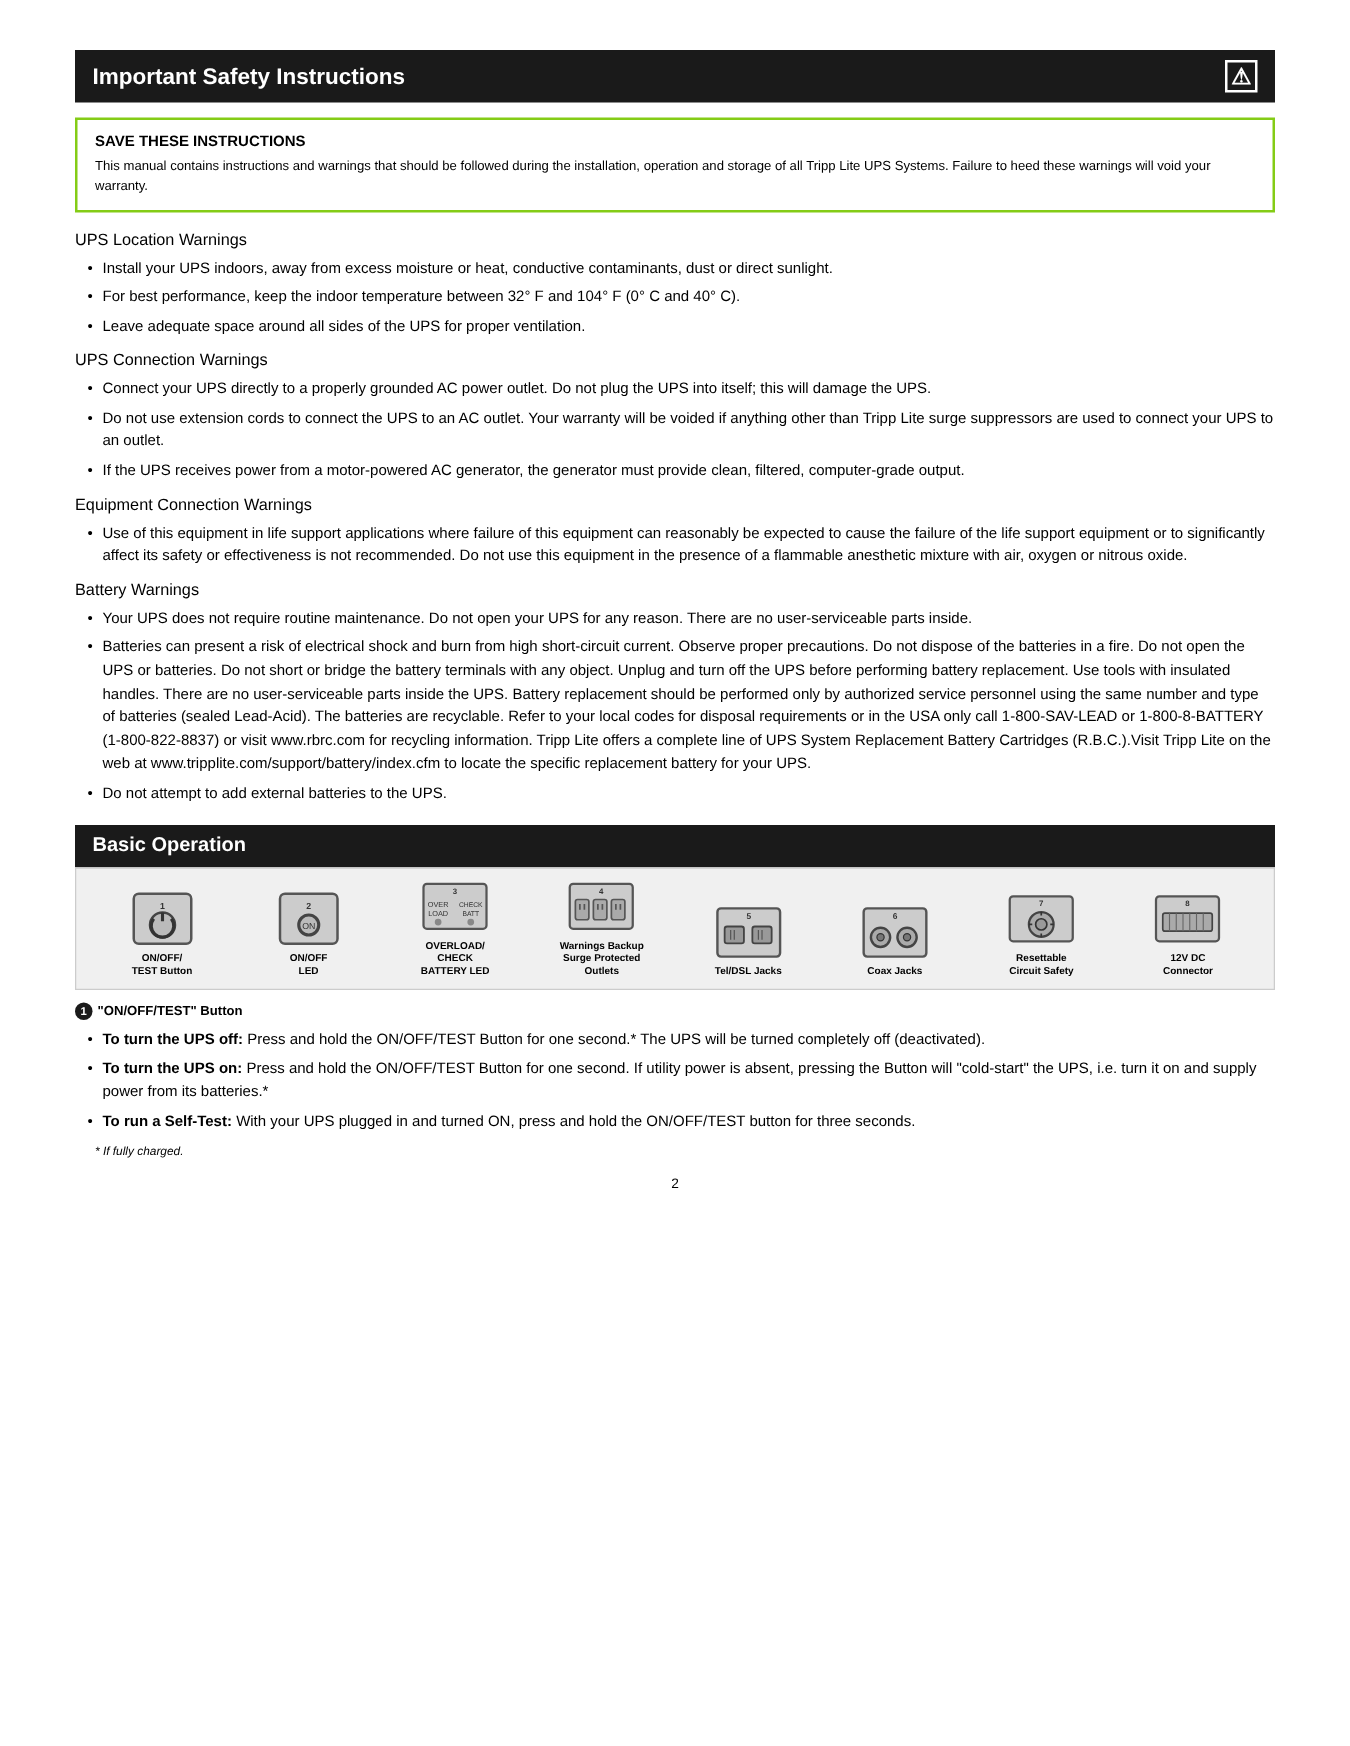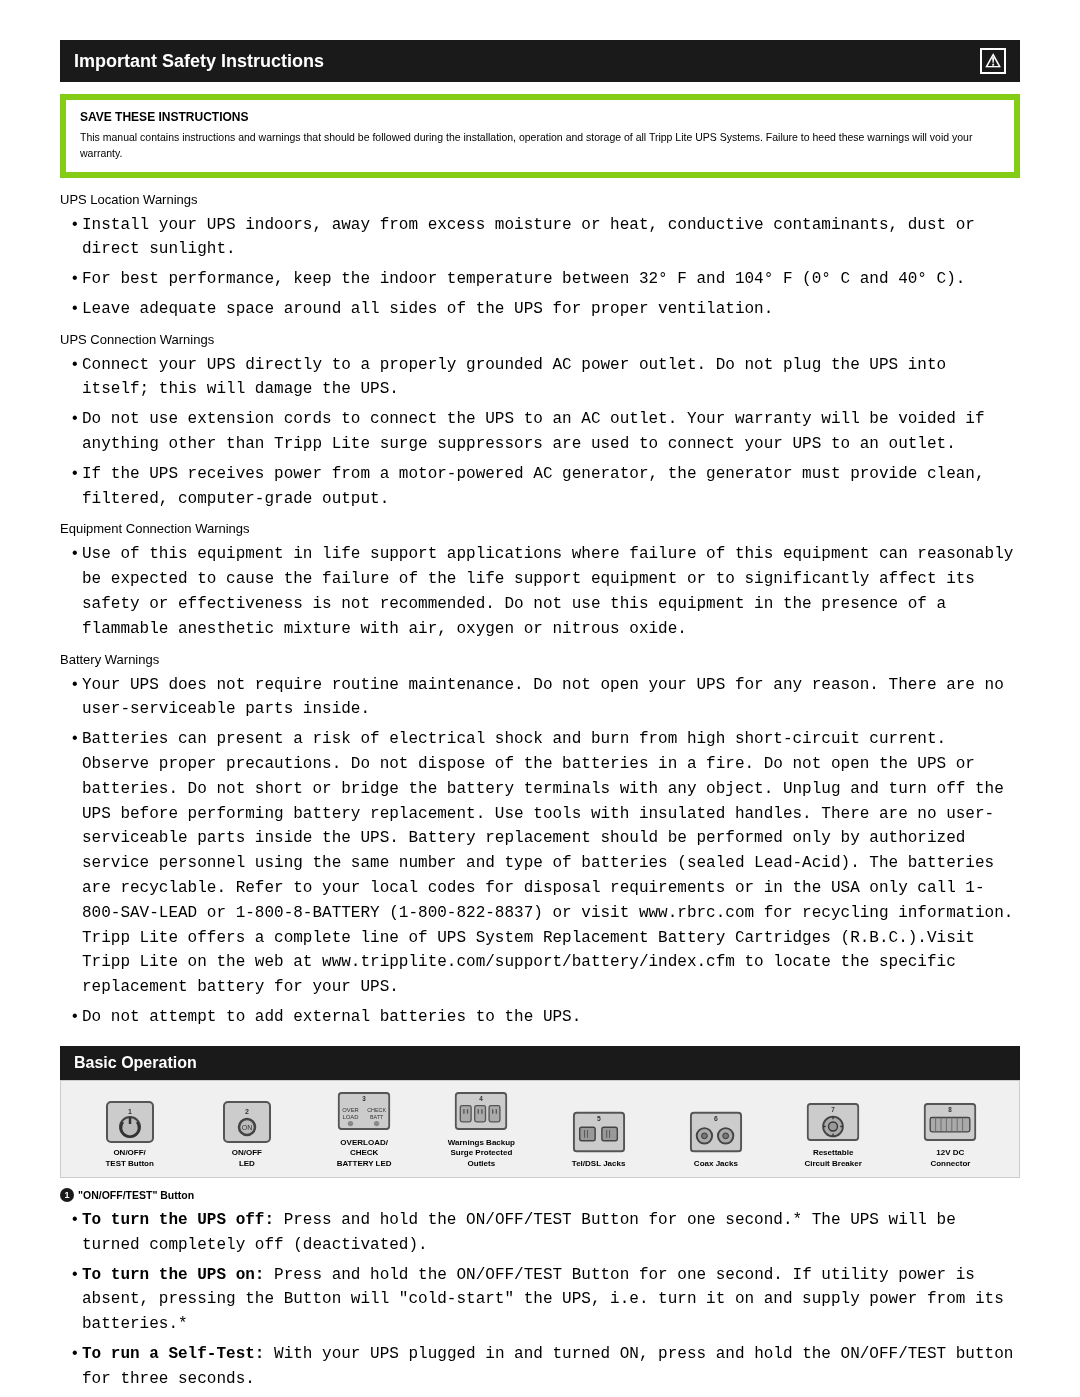--- a/index.html
+++ b/index.html
@@ -33,21 +33,21 @@
       height: 26px;
       display: flex;
       align-items: center;
       justify-content: center;
       font-style: normal;
       font-weight: bold;
     }
 
     
     .save-instructions-box {
-      border: 6px solid #84cc16;
+      border: 2px solid #84cc16;
       padding: 10px 14px;
       margin-bottom: 14px;
     }
     .save-instructions-box .box-title {
       font-size: 12px;
       font-weight: bold;
       margin-bottom: 6px;
     }
     .save-instructions-box p {
       font-size: 10.5px;
@@ -62,26 +62,25 @@
       margin-top: 10px;
     }
 
     
     ul.content-list {
       list-style: none;
       padding-left: 10px;
       margin-bottom: 10px;
     }
     ul.content-list li {
-      font-size: 16px;
+      font-size: 12px;
       line-height: 1.55;
       padding-left: 12px;
       position: relative;
       margin-bottom: 5px;
-      font-family: Liberation Mono, monospace;
     }
     ul.content-list li::before {
       content: '•';
       position: absolute;
       left: 0;
     }
 
     
     .basic-operation-header {
       background: #1a1a1a;
@@ -337,21 +336,21 @@
         <circle cx="30" cy="27" r="5" fill="#999" stroke="#333" stroke-width="1.5"></circle>
 
         <line x1="30" y1="16" x2="30" y2="19" stroke="#333" stroke-width="1.5"></line>
         <line x1="30" y1="35" x2="30" y2="38" stroke="#333" stroke-width="1.5"></line>
         <line x1="19" y1="27" x2="22" y2="27" stroke="#333" stroke-width="1.5"></line>
         <line x1="38" y1="27" x2="41" y2="27" stroke="#333" stroke-width="1.5"></line>
       </svg>
     </div>
     <div class="device-label">
       <strong>Resettable</strong><br>
-      <span>Circuit Breaker</span>
+      <span>Circuit Safety</span>
     </div>
   </div>
 
   <div class="device-item">
     <div class="device-icon">
       <svg width="60" height="44" viewBox="0 0 60 44">
         <rect x="2" y="2" width="56" height="40" rx="3" fill="#ccc" stroke="#555" stroke-width="2"></rect>
         <text x="30" y="11" text-anchor="middle" font-size="7" font-weight="bold" fill="#333">8</text>
 
         <rect x="8" y="17" width="44" height="16" rx="2" fill="#aaa" stroke="#444" stroke-width="1.5"></rect>

